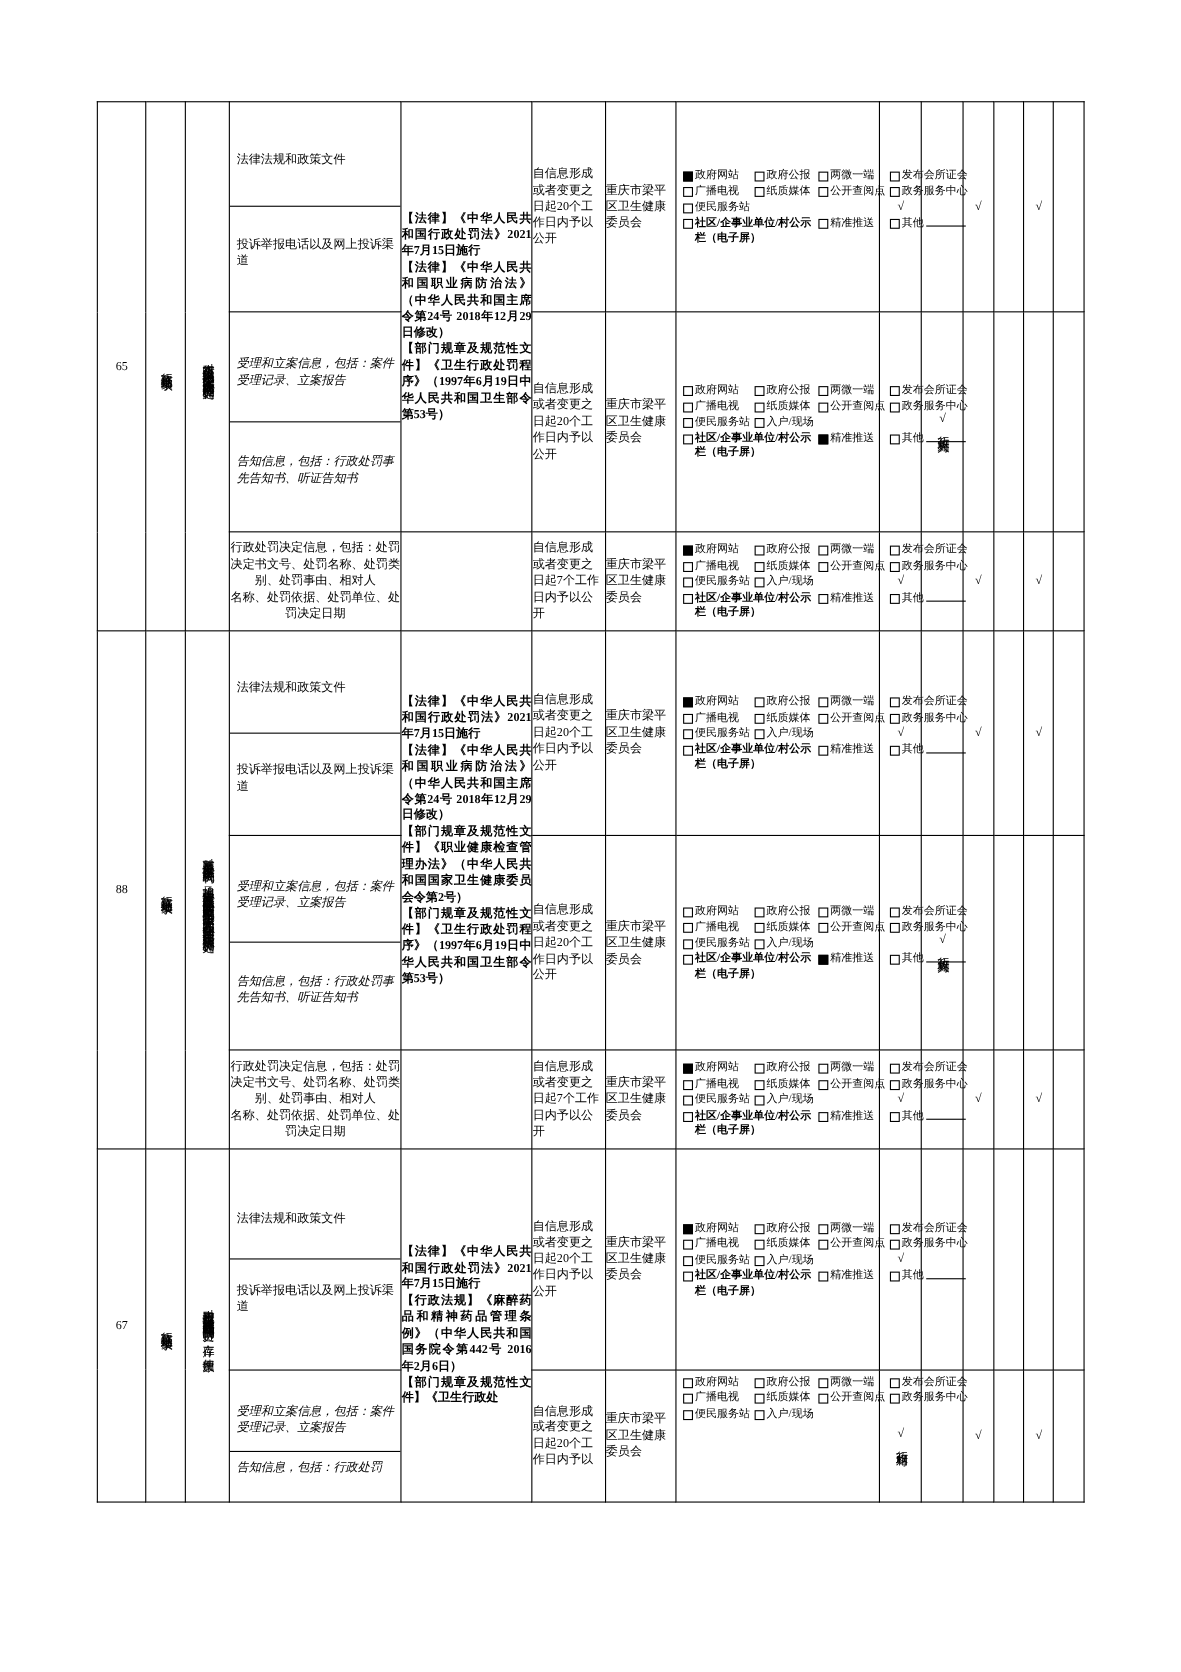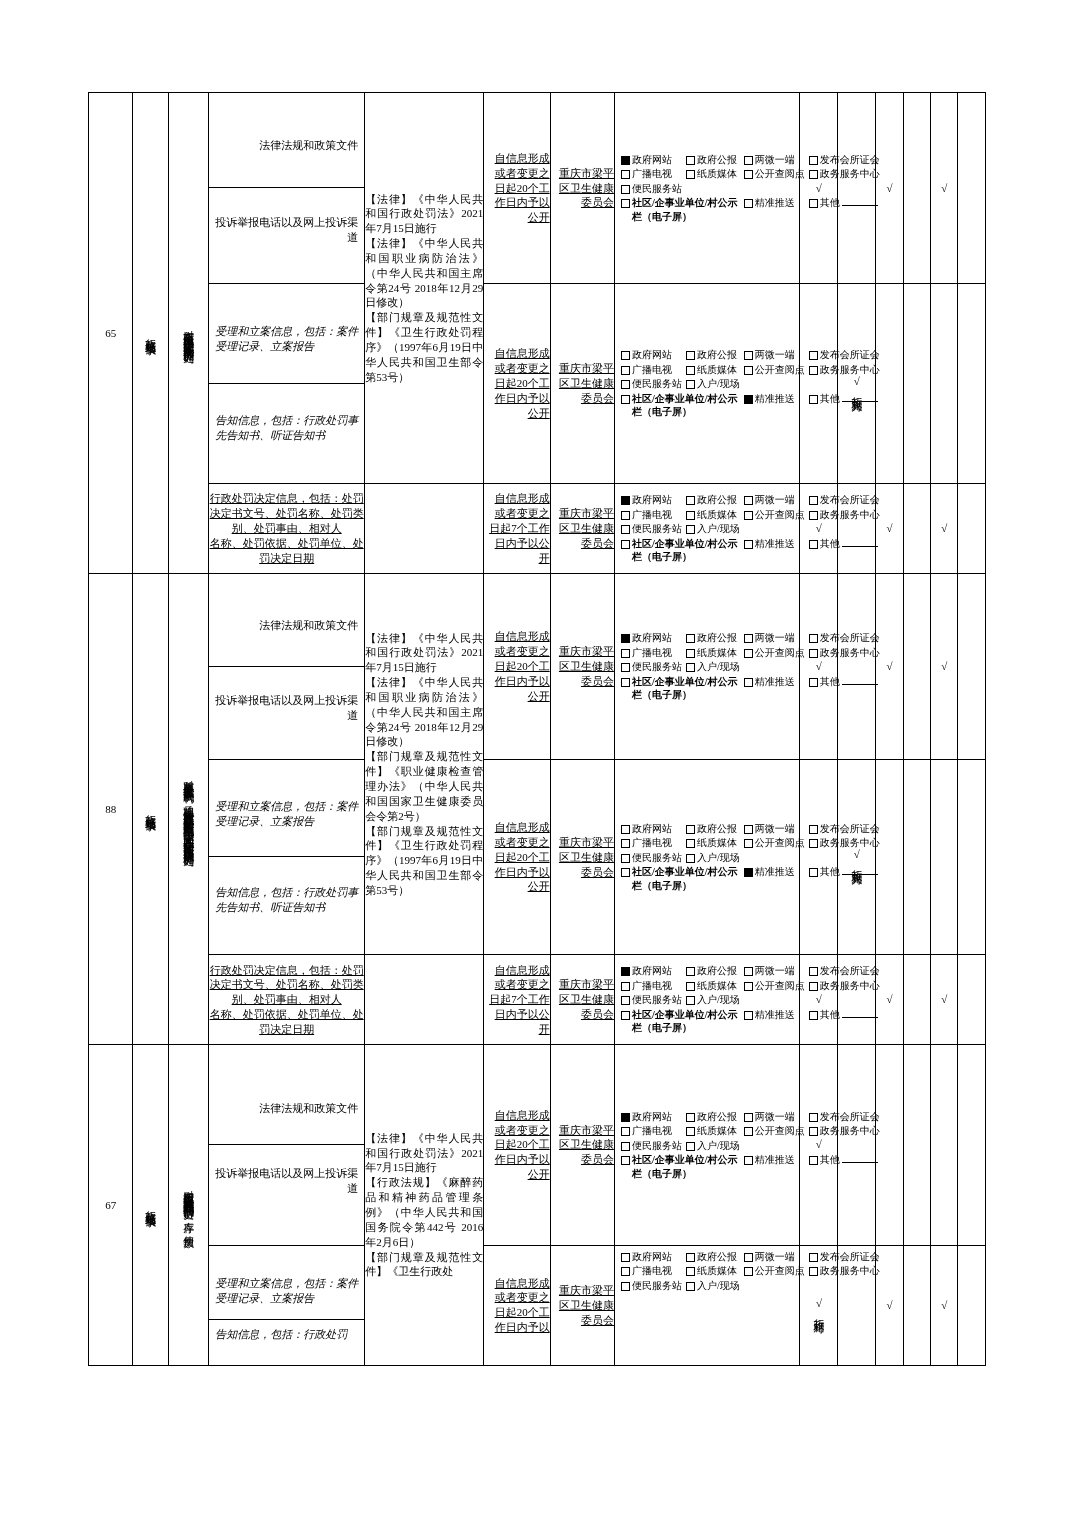--- a/index.html
+++ b/index.html
@@ -63,23 +63,22 @@
     justify-content: center;
     height: 100%;
     min-height: 40px;
   }
   .num {
     text-align: center;
     font-size: 12px;
   }
   .cell-pad {
     padding: 4px 5px;
-    text-decoration: underline;
-  }
-  .ctr { text-align: right; }
+  }
+  .ctr { text-align: left; }
   .just { text-align: justify; font-style: italic; }
 
   
   .stack > div {
     border-bottom: 1px solid #000;
   }
   .stack > div:last-child {
     border-bottom: none;
   }
   .blk {
@@ -125,20 +124,21 @@
   }
   .tick {
     text-align: center;
     font-size: 14px;
   }
   .legal {
     font-size: 10.5px;
     line-height: 1.35;
     padding: 4px 5px;
     text-align: justify;
+    font-weight: bold;
   }
 </style>
 </head>
 <body>
 
 <div class="page">
   <table class="main">
     <colgroup>
       <col class="c-num">
         <col class="c-cat">

